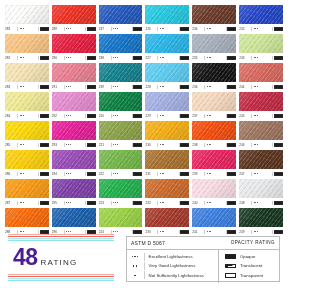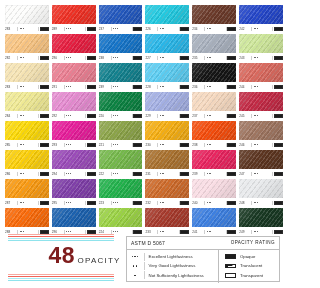--- a/index.html
+++ b/index.html
@@ -84,22 +84,22 @@
   .rule.pink{background:#f7a9a0;}
   .rule.red{background:#f0655a;}
   .rule.cyan{background:#a8eaf0;}
   .rule.cyan2{background:#8fe3ec;}
 
   #count{
     position:absolute;left:13px;top:12px;
     display:flex;align-items:baseline;
   }
   #count .num{
-    font-size:23px;font-weight:bold;color:#7f1d1d;
-    font-family:Liberation Mono, monospace;letter-spacing:-0.5px;margin-left:35px;
+    font-size:23px;font-weight:bold;color:#4c1d95;
+    font-family:Liberation Sans, sans-serif;letter-spacing:-0.5px;
   }
   #count .word{
     font-size:8px;color:#2f2f2f;letter-spacing:1.2px;margin-left:3px;
     font-family:"Liberation Sans",sans-serif;
   }
 
   #key{
     position:absolute;left:126px;top:4px;width:154px;height:46px;
     border:0.6px solid #bdbdbd;box-sizing:border-box;
   }
@@ -1014,21 +1014,21 @@
 
     <div class="rules top">
       <div class="rule pink"></div>
       <div class="rule red"></div>
       <div class="rule cyan"></div>
       <div class="rule cyan2"></div>
     </div>
 
     <div id="count">
       <span class="num">48</span>
-      <span class="word">OPACITY</span>
+      <span class="word">RATING</span>
     </div>
 
     <div class="rules bot">
       <div class="rule pink"></div>
       <div class="rule red"></div>
       <div class="rule cyan"></div>
       <div class="rule cyan2"></div>
     </div>
 
     <div id="key">

